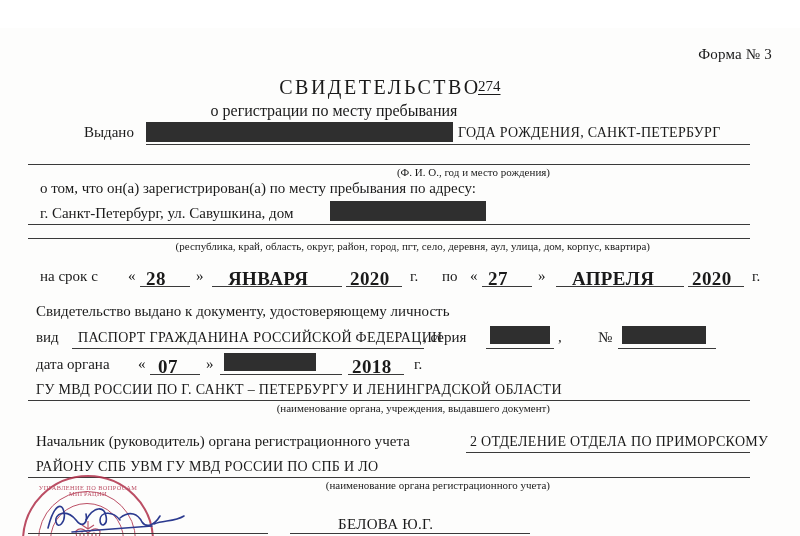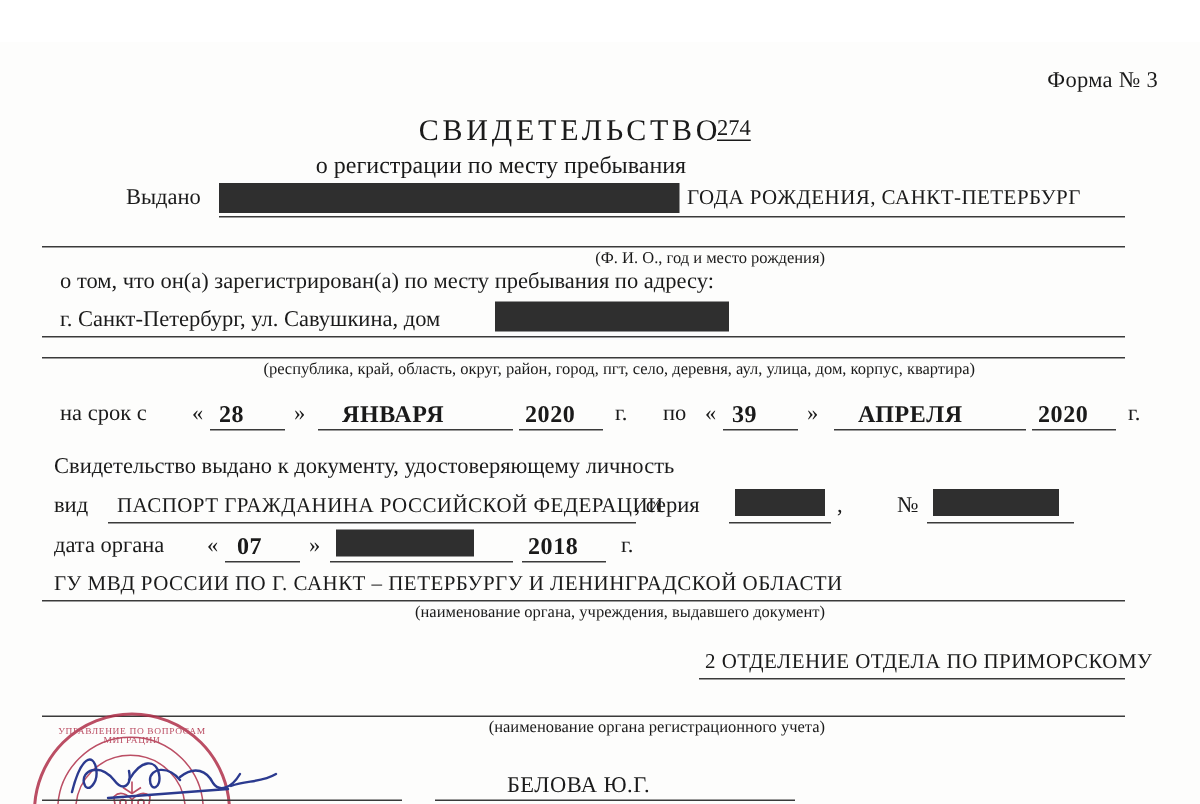--- a/index.html
+++ b/index.html
@@ -84,21 +84,21 @@
     white-space: nowrap;
   }
   .val-caps {
     position: absolute;
     font-size: 14px;
     white-space: nowrap;
     letter-spacing: 0.3px;
   }
   .val-bold {
     position: absolute;
-    font-size: 16px;
+    font-size: 19px;
     font-weight: bold;
     white-space: nowrap;
     letter-spacing: 0.4px;
   }
 
   
   .stamp {
     position: absolute;
     left: 22px;
     top: 447px;
@@ -186,21 +186,21 @@
   <div class="val-bold" style="top:240px; left:146px;">28</div>
   <div class="rule" style="top:258px; left:140px; width:50px;"></div>
   <div class="lbl" style="top:240px; left:196px;">»</div>
   <div class="val-bold" style="top:240px; left:228px;">ЯНВАРЯ</div>
   <div class="rule" style="top:258px; left:212px; width:130px;"></div>
   <div class="val-bold" style="top:240px; left:350px;">2020</div>
   <div class="rule" style="top:258px; left:346px; width:56px;"></div>
   <div class="lbl" style="top:240px; left:410px;">г.</div>
   <div class="lbl" style="top:240px; left:442px;">по</div>
   <div class="lbl" style="top:240px; left:470px;">«</div>
-  <div class="val-bold" style="top:240px; left:488px;">39</div>
+  <div class="val-bold" style="top:240px; left:488px;">27</div>
   <div class="rule" style="top:258px; left:482px; width:50px;"></div>
   <div class="lbl" style="top:240px; left:538px;">»</div>
   <div class="val-bold" style="top:240px; left:572px;">АПРЕЛЯ</div>
   <div class="rule" style="top:258px; left:556px; width:128px;"></div>
   <div class="val-bold" style="top:240px; left:692px;">2020</div>
   <div class="rule" style="top:258px; left:688px; width:56px;"></div>
   <div class="lbl" style="top:240px; left:752px;">г.</div>
 
   <div class="lbl" style="top:275px; left:36px;">Свидетельство выдано к документу, удостоверяющему личность</div>
 
@@ -223,22 +223,24 @@
   <div class="redact" style="top:325px; left:224px; width:92px; height:18px;"></div>
   <div class="rule" style="top:346px; left:220px; width:122px;"></div>
   <div class="val-bold" style="top:328px; left:352px;">2018</div>
   <div class="rule" style="top:346px; left:348px; width:56px;"></div>
   <div class="lbl" style="top:328px; left:414px;">г.</div>
 
   <div class="val-caps" style="top:354px; left:36px;">ГУ  МВД  РОССИИ  ПО  Г. САНКТ – ПЕТЕРБУРГУ  И  ЛЕНИНГРАДСКОЙ ОБЛАСТИ</div>
   <div class="rule" style="top:372px; left:28px; width:722px;"></div>
   <div class="lbl-sm" style="top:374px; left:228px; width:322px;">(наименование органа, учреждения, выдавшего документ)</div>
 
+  <div class="lbl" style="top:405px; left:36px;">Начальник (руководитель) органа регистрационного учета</div>
   <div class="val-caps" style="top:406px; left:470px;">2 ОТДЕЛЕНИЕ ОТДЕЛА  ПО ПРИМОРСКОМУ</div>
   <div class="rule" style="top:424px; left:466px; width:284px;"></div>
+  <div class="val-caps" style="top:431px; left:36px;">РАЙОНУ СПБ УВМ  ГУ  МВД РОССИИ  ПО СПБ  И  ЛО</div>
   <div class="rule" style="top:449px; left:28px; width:722px;"></div>
   <div class="lbl-sm" style="top:451px; left:228px; width:322px;">(наименование органа регистрационного учета)</div>
 
   <div class="stamp">
     <div class="stamp-inner"></div>
     <div class="stamp-inner2"></div>
     <div class="stamp-text-top">УПРАВЛЕНИЕ ПО ВОПРОСАМ МИГРАЦИИ</div>
     <svg class="stamp-eagle" viewBox="0 0 40 44">
       <g fill="none" stroke="#b0304a" stroke-width="1.1">
         <path d="M20 4 L20 12 M14 8 L20 12 L26 8"></path>

